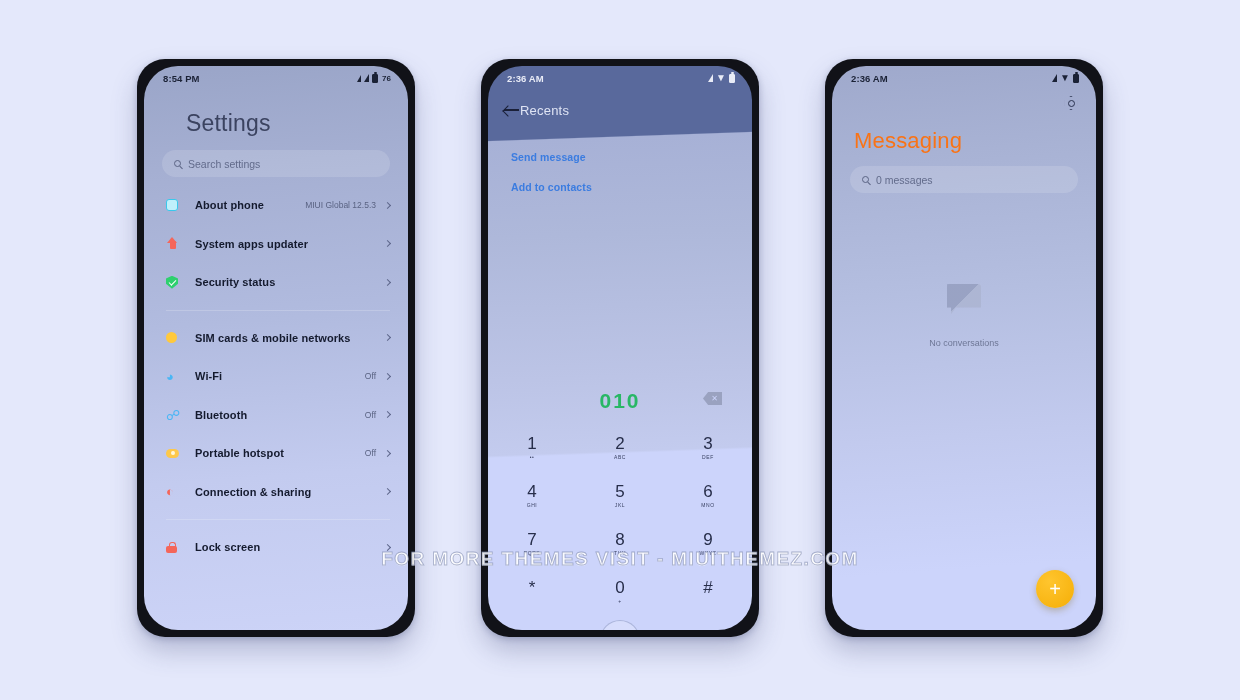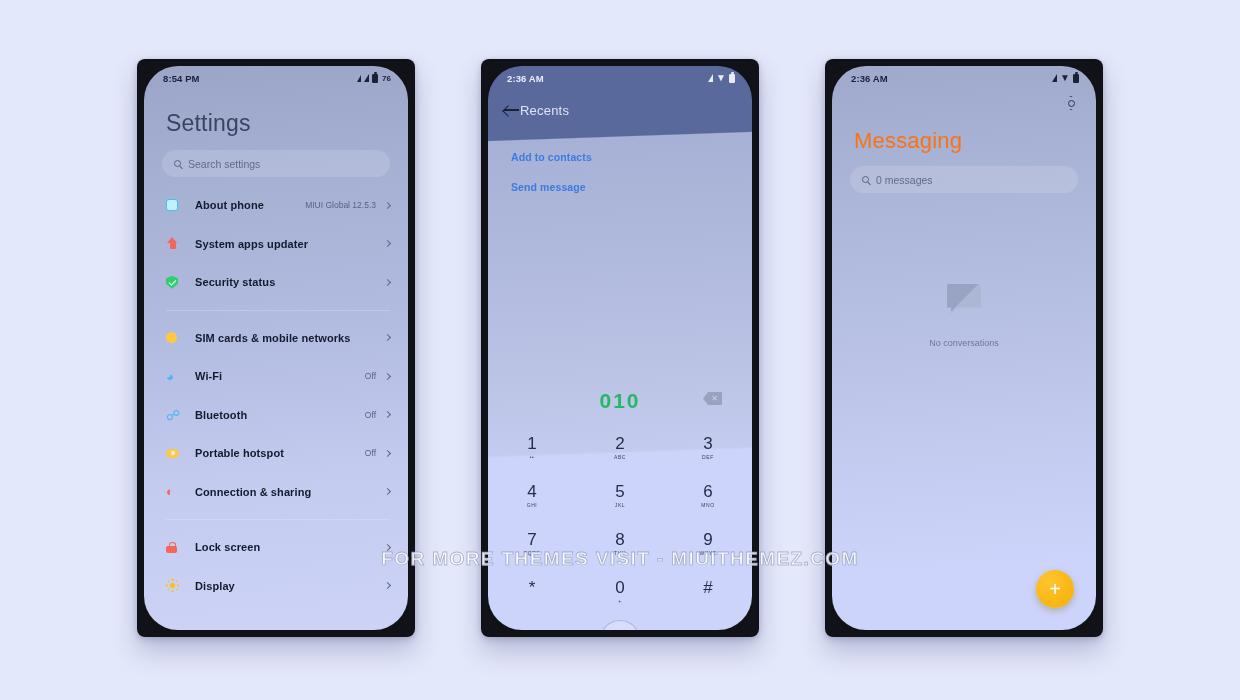--- a/index.html
+++ b/index.html
@@ -12,21 +12,21 @@
   .stage {
     position: relative;
     width: 1240px; height: 700px;
     background: #e4e8fb;
   }
 
   
   .phone {
     position: absolute;
     width: 278px; height: 578px;
-    border-radius: 8px;
+    border-radius: 28px;
     background: #111218;
     padding: 7px;
     box-shadow: 0 14px 26px rgba(60,70,120,.28), 0 2px 6px rgba(40,50,100,.25);
   }
   .phone.p1 { left: 137px; top: 59px; }
   .phone.p2 { left: 481px; top: 59px; }
   .phone.p3 { left: 825px; top: 59px; }
   .screen {
     width: 100%; height: 100%;
     border-radius: 34px;
@@ -75,21 +75,21 @@
   .batt::after {
     content:''; position:absolute; top:-2.5px; left:1.4px;
     width:2.4px; height:1.6px; background: currentColor; border-radius:1px;
   }
   .batt-num { font-size: 8px; font-weight: bold; margin-left:1px; }
 
   
   .set-body { position: relative; z-index: 3; padding: 0 0 0 0; }
   .set-title {
     font-size: 23px; color: #3b4360; font-weight: normal;
-    padding: 20px 0 0 22px; letter-spacing: .2px;
+    padding: 20px 0 0 22px; letter-spacing: .2px; margin-left: 20px;
   }
   .set-search {
     margin: 13px 18px 0 18px;
     height: 27px; border-radius: 14px;
     background: rgba(255,255,255,.14);
     display: flex; align-items: center; gap: 7px;
     padding: 0 12px;
   }
   .mag {
     width: 7px; height: 7px; border: 1.3px solid #5b6484;
@@ -358,28 +358,20 @@
 
           <div class="srow">
             <span class="ico">
                 <span class="ic-lock"></span>
               </span>
             <span class="lbl">Lock screen</span>
             <span class="val"></span>
             <span class="chev"></span>
           </div>
 
-          <div class="srow">
-            <span class="ico">
-                <span class="ic-sun"></span>
-              </span>
-            <span class="lbl">Display</span>
-            <span class="val"></span>
-            <span class="chev"></span>
-          </div>
 
         </div>
       </div>
     </div>
   </div>
 
   <div class="phone p2">
     <div class="screen">
       <div class="wall-dialer"></div>
 
@@ -391,22 +383,22 @@
           <span class="batt"></span>
         </span>
       </div>
 
       <div class="dl-appbar">
         <span class="back-arrow"></span>
         <span class="dl-title">Recents</span>
       </div>
 
       <div class="dl-actions">
+        <div class="dl-action">Send message</div>
         <div class="dl-action">Add to contacts</div>
-        <div class="dl-action">Send message</div>
       </div>
 
       <div class="dialpad">
         <div class="num-display">
           <span class="num-text">010</span>
           <span class="backspace">✕</span>
         </div>
 
         <div class="keys">
           <div class="key">

